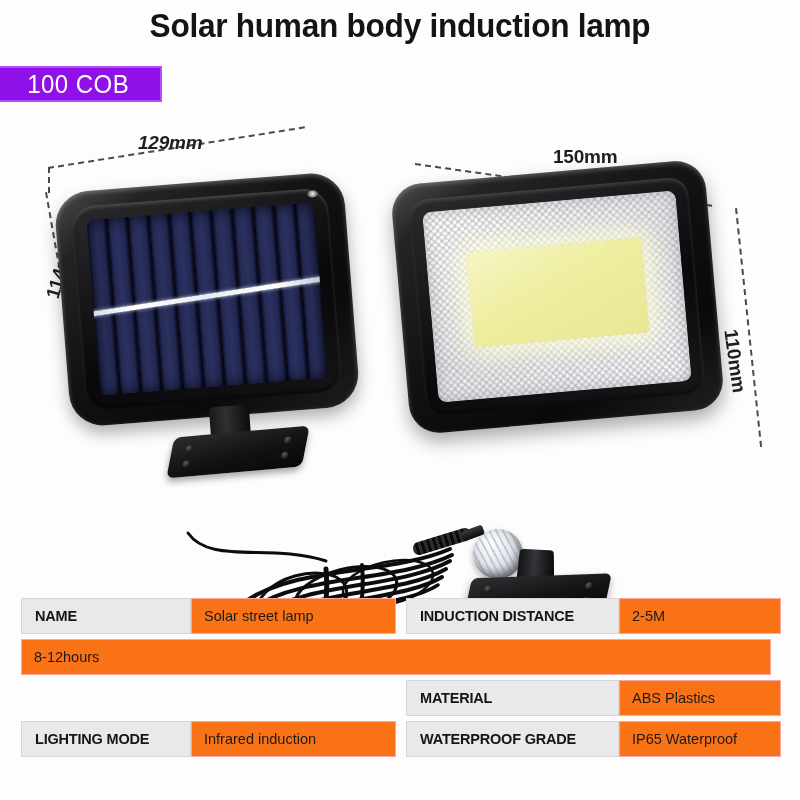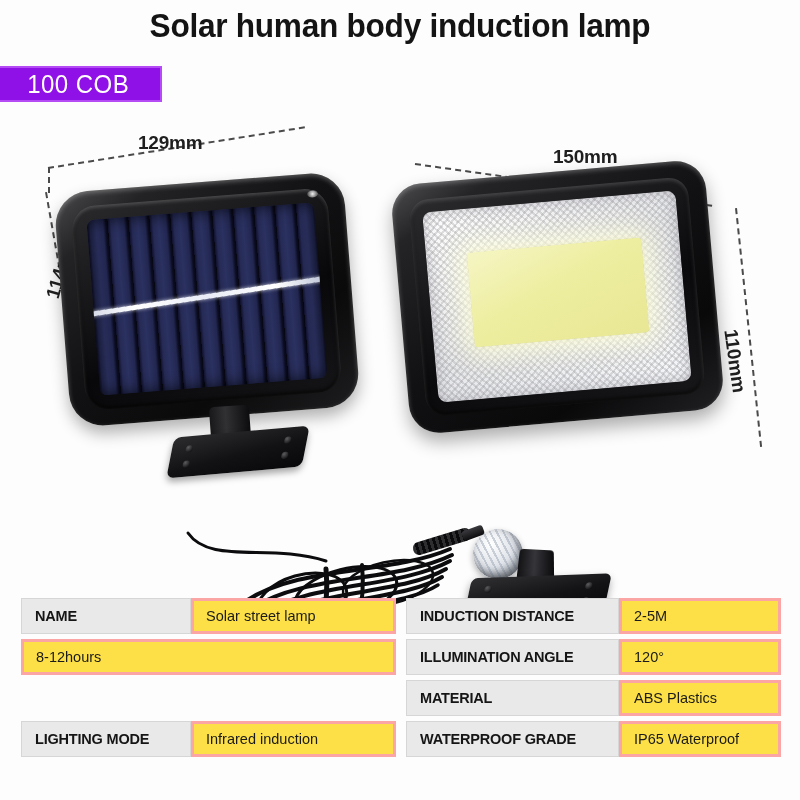--- a/index.html
+++ b/index.html
@@ -153,42 +153,42 @@
   .row{display:flex;align-items:stretch;margin-bottom:5px;height:36px;}
   .group{display:flex;flex:1;}
   .gap{width:10px;flex:0 0 10px;}
   .cell-label{
     flex:0 0 170px;background:#e9e9e9;border:1px solid #d6d6d6;box-sizing:border-box;
     display:flex;align-items:center;padding-left:13px;
     font-size:14.5px;font-weight:bold;letter-spacing:-0.2px;color:#151515;
     white-space:nowrap;
   }
   .cell-value{
-    flex:1;background:#fde047;border:3px solid #fca5a5;box-sizing:border-box;
+    flex:1;background:#f97316;border:1px solid #fca5a5;box-sizing:border-box;
     display:flex;align-items:center;padding-left:12px;
     font-size:14.5px;color:#1b1b1b;white-space:nowrap;
   }
   .group.right .cell-label{flex:0 0 213px;}
 </style>
 </head>
 <body>
 
 <div id="page">
 
   <div class="title">Solar human body induction lamp</div>
 
   <div class="badge">
     <span>100 COB</span>
   </div>
 
   <div class="stage">
 
     <div class="dimline" style="left:48px;top:57px;width:260px;transform:rotate(-9deg);"></div>
     <div class="dimtick" style="left:48px;top:57px;height:26px;"></div>
-    <div class="dimtext" style="left:138px;top:22px;">129mm</div>
+    <div class="dimtext" style="left:138px;top:22px;font-style:italic;">129mm</div>
 
     <div class="dimline" style="left:47px;top:82px;width:230px;transform:rotate(80deg);transform-origin:left top;"></div>
     <div class="dimtext" style="left:42px;top:185px;transform:rotate(-74deg);transform-origin:left top;">114mm</div>
 
     <div class="dimline" style="left:415px;top:53px;width:300px;transform:rotate(8deg);"></div>
     <div class="dimtext" style="left:553px;top:36px;">150mm</div>
 
     <div class="dimline" style="left:737px;top:98px;width:240px;transform:rotate(84deg);transform-origin:left top;"></div>
     <div class="dimtext" style="left:741px;top:218px;transform:rotate(82deg);transform-origin:left top;">110mm</div>
 
@@ -259,24 +259,20 @@
         <div class="cell-label">INDUCTION DISTANCE</div>
         <div class="cell-value">2-5M</div>
       </div>
     </div>
 
     <div class="row">
       <div class="group left">
         <div class="cell-value">8-12hours</div>
       </div>
       <div class="gap"></div>
-      <div class="group right">
-        <div class="cell-label">ILLUMINATION ANGLE</div>
-        <div class="cell-value">120°</div>
-      </div>
     </div>
 
     <div class="row">
       <div class="group left">
       </div>
       <div class="gap"></div>
       <div class="group right">
         <div class="cell-label">MATERIAL</div>
         <div class="cell-value">ABS Plastics</div>
       </div>

